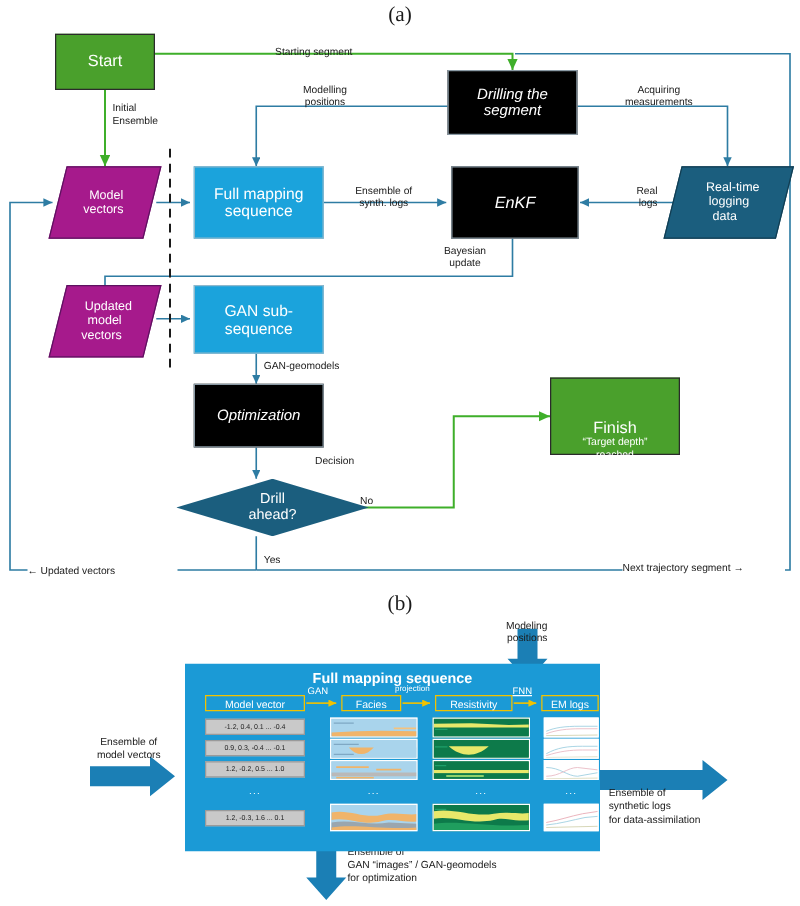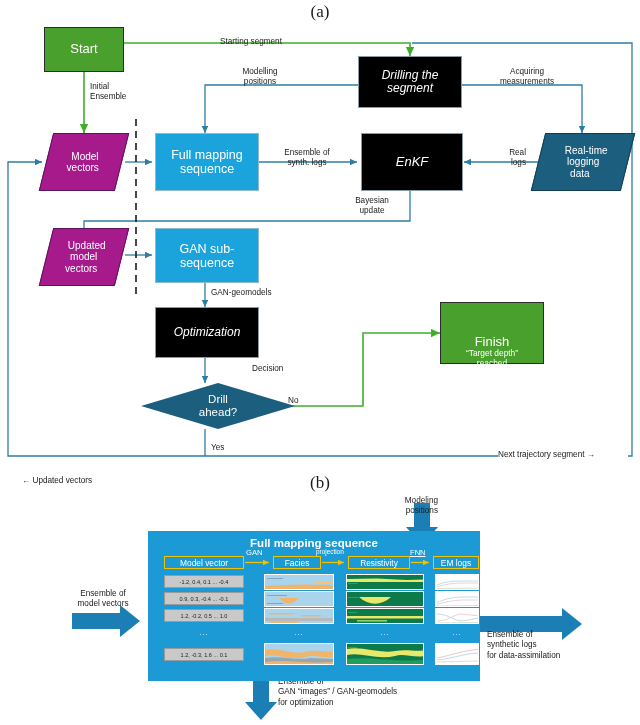--- a/index.html
+++ b/index.html
@@ -313,21 +313,21 @@
 update</div>
 
   <div class="edge-label left" style="left:211px; top:288px; width:90px;">GAN-geomodels</div>
 
   <div class="edge-label left" style="left:211px; top:364px; width:60px;margin-left:41px;">Decision</div>
 
   <div class="edge-label left" style="left:288px; top:396px; width:30px;">No</div>
 
   <div class="edge-label left" style="left:211px; top:443px; width:30px;">Yes</div>
 
-  <div class="edge-label left" style="left:22px; top:476px; width:120px; background:#fff;">← Updated vectors</div>
+  <div class="edge-label left" style="left:22px; top:452px; width:120px; background:#fff;">← Updated vectors</div>
 
   <div class="edge-label left" style="left:498px; top:450px; width:130px; background:#fff;">Next trajectory segment →</div>
 
   <svg class="layer">
 
     <g fill="#1b7fb5">
       <path d="M414,503 L430,503 L430,527 L438,527 L422,545 L406,527 L414,527 z"></path>
     </g>
 
     <g fill="#1b7fb5">

